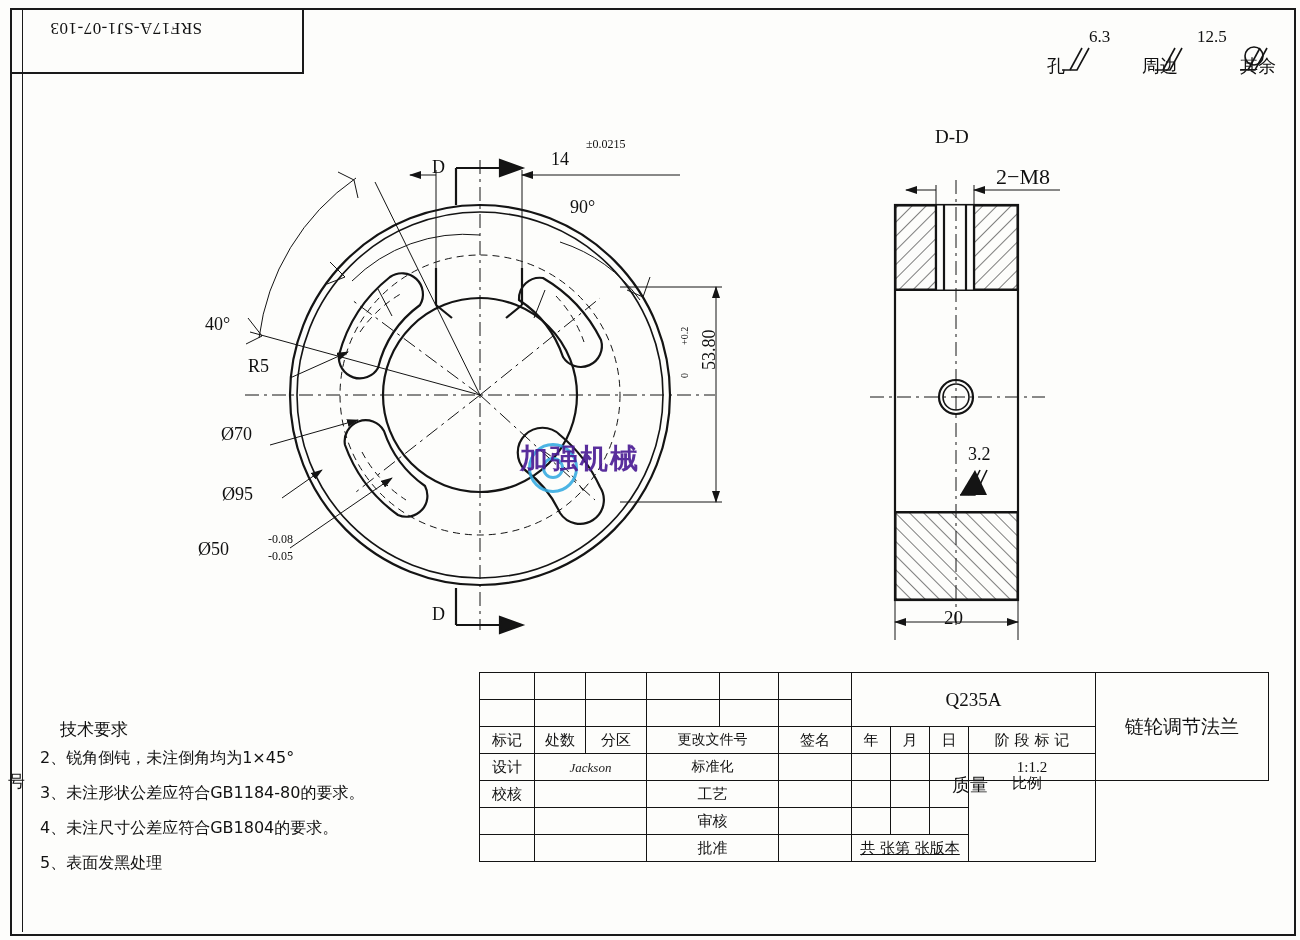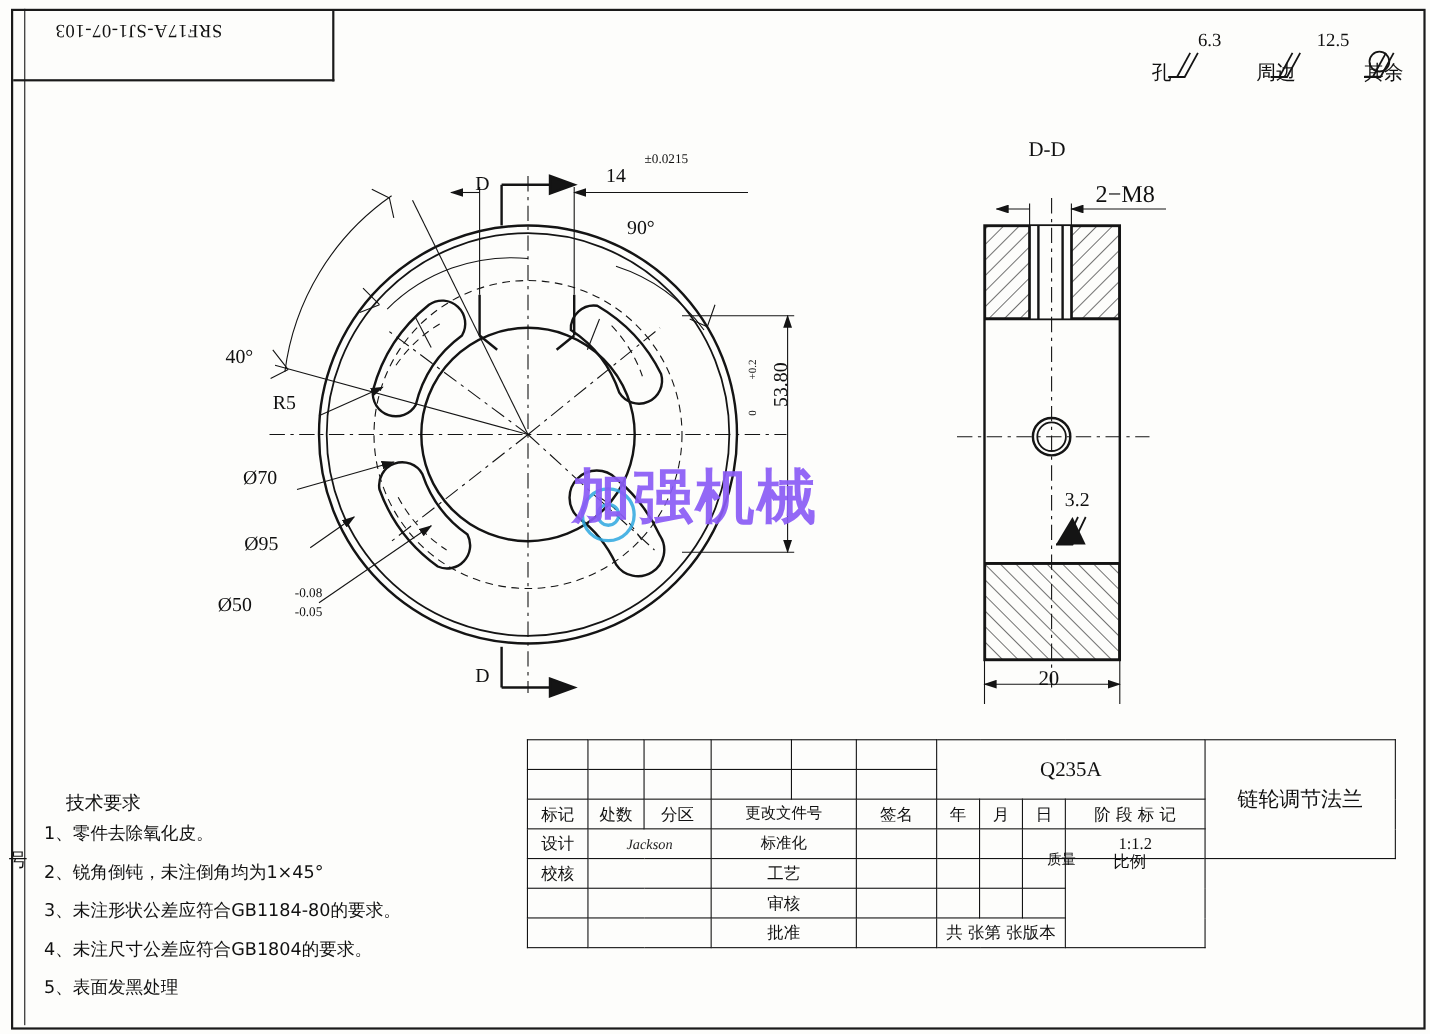--- a/index.html
+++ b/index.html
@@ -78,25 +78,25 @@
   .ln { stroke: #141414; fill: none; }
   .thin { stroke-width: 1; }
   .med { stroke-width: 1.6; }
   .thick { stroke-width: 2.2; }
   .dash { stroke-dasharray: 14 5 3 5; }
   .dashed2 { stroke-dasharray: 7 5; }
 
   
   .watermark {
     position: absolute;
-    left: 520px; top: 416px;
+    left: 520px; top: 440px;
     font-family: "DejaVu Sans", sans-serif;
-    font-size: 54px;
+    font-size: 28px;
     font-weight: bold;
-    color: #8b5cf6;
+    color: #4c1d95;
     opacity: 0.92;
     letter-spacing: 2px;
   }
   .wm-ring {
     position: absolute;
     left: 528px; top: 443px;
     width: 44px; height: 44px;
     border-radius: 50%;
     border: 3px solid #2ea8e0;
     opacity: 0.85;
@@ -362,21 +362,20 @@
   <div class="txt num" style="left:996px; top:165px; font-size:22px;">2−M8</div>
   <div class="txt num" style="left:968px; top:445px; font-size:18px;">3.2</div>
   <div class="txt num" style="left:944px; top:608px; font-size:19px;">20</div>
 
   <div class="wm-ring"></div>
   <div class="watermark">加强机械</div>
 
   <div class="tech-title cn">技术要求</div>
   <div class="stray-hao cn">号</div>
   <div class="tech-list">
-    <div>1、零件去除氧化皮。</div>
     <div>2、锐角倒钝，未注倒角均为1×45°</div>
     <div>3、未注形状公差应符合GB1184-80的要求。</div>
     <div>4、未注尺寸公差应符合GB1804的要求。</div>
     <div>5、表面发黑处理</div>
   </div>
 
   <div id="titleblock">
     <table>
 
       <tbody>
@@ -453,23 +452,23 @@
         <td></td>
         <td></td>
       </tr>
 
       <tr>
         <td></td>
         <td colspan="2"></td>
         <td colspan="2">批准</td>
         <td></td>
         <td colspan="3">
-          <span style="font-size:15px;">共   张第   张版本</span>
+          <span style="font-size:15px;text-decoration:underline;">共   张第   张版本</span>
         </td>
       </tr>
     </tbody>
       </table>
   </div>
 
-  <div class="txt cn" style="left:952px; top:775px; font-size:13px;">质量</div>
+  <div class="txt cn" style="left:952px; top:775px; font-size:18px;">质量</div>
   <div class="txt cn" style="left:1012px; top:775px; font-size:15px;">比例</div>
 
 </div>
 
 </body></html>

